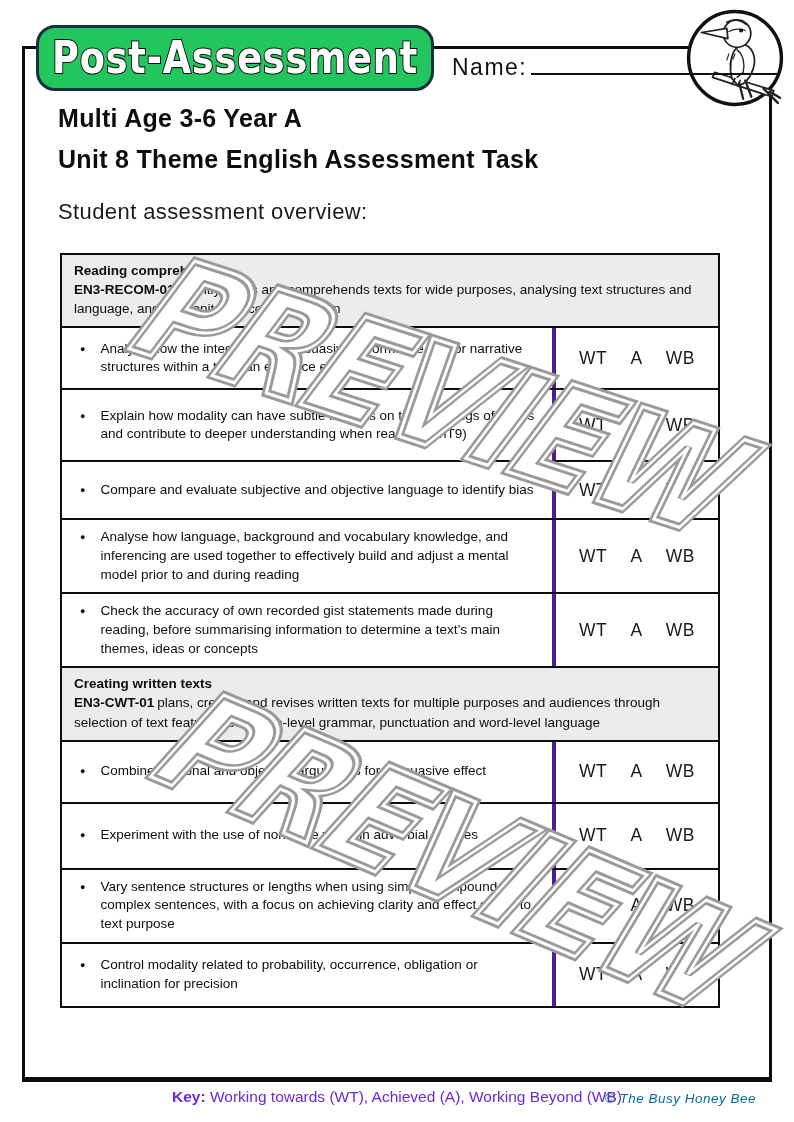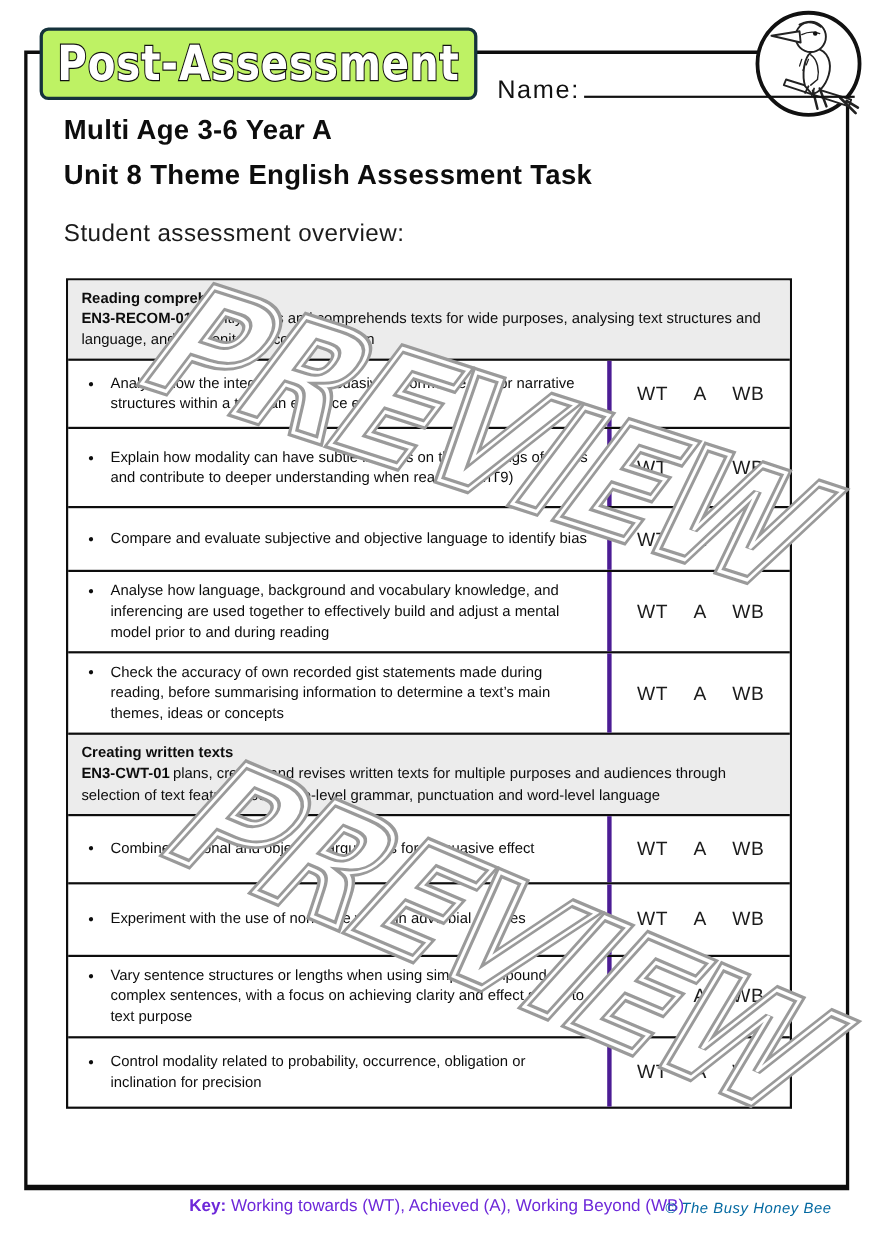--- a/index.html
+++ b/index.html
@@ -4,29 +4,29 @@
 <style>
   html,body{margin:0;padding:0;background:#fff;}
   .page{position:relative;width:794px;height:1122px;background:#fff;overflow:hidden;
         font-family:"Liberation Sans",sans-serif;color:#0d0d0d;}
 
   
   .frame{position:absolute;left:22px;top:46px;width:750px;height:1036px;
          border:3.5px solid #0d0d0d;border-bottom-width:5px;box-sizing:border-box;}
 
   
-  .title-box{position:absolute;left:36px;top:25px;width:398px;height:66px;background:#bef264;
-             border:3.5px solid #15323c;border-radius:8px;box-sizing:border-box;
+  .title-box{position:absolute;left:36px;top:25px;width:398px;height:66px;background:#22c55e;
+             border:3.5px solid #15323c;border-radius:19px;box-sizing:border-box;
              display:flex;align-items:center;justify-content:center;text-align:right;}
 
   
   .bird{position:absolute;left:684px;top:7px;width:102px;height:102px;}
 
   
-  .name-row{position:absolute;left:452px;top:66px;font-size:23px;letter-spacing:1.5px;color:#111;}
+  .name-row{position:absolute;left:452px;top:52px;font-size:23px;letter-spacing:1.5px;color:#111;}
   .name-line{display:inline-block;width:246px;height:21px;margin-left:4px;
              border-bottom:2.5px solid #111;}
 
   
   .content{position:absolute;left:58px;top:106px;width:690px;}
   .h{font-size:25px;font-weight:700;line-height:1;margin:0 0 16px;letter-spacing:.3px;}
   .sub{font-size:22px;font-weight:400;margin:27px 0 0;letter-spacing:.4px;color:#1c1c1c;}
 
   
   .atable{position:absolute;left:60px;top:253px;width:660px;box-sizing:border-box;

